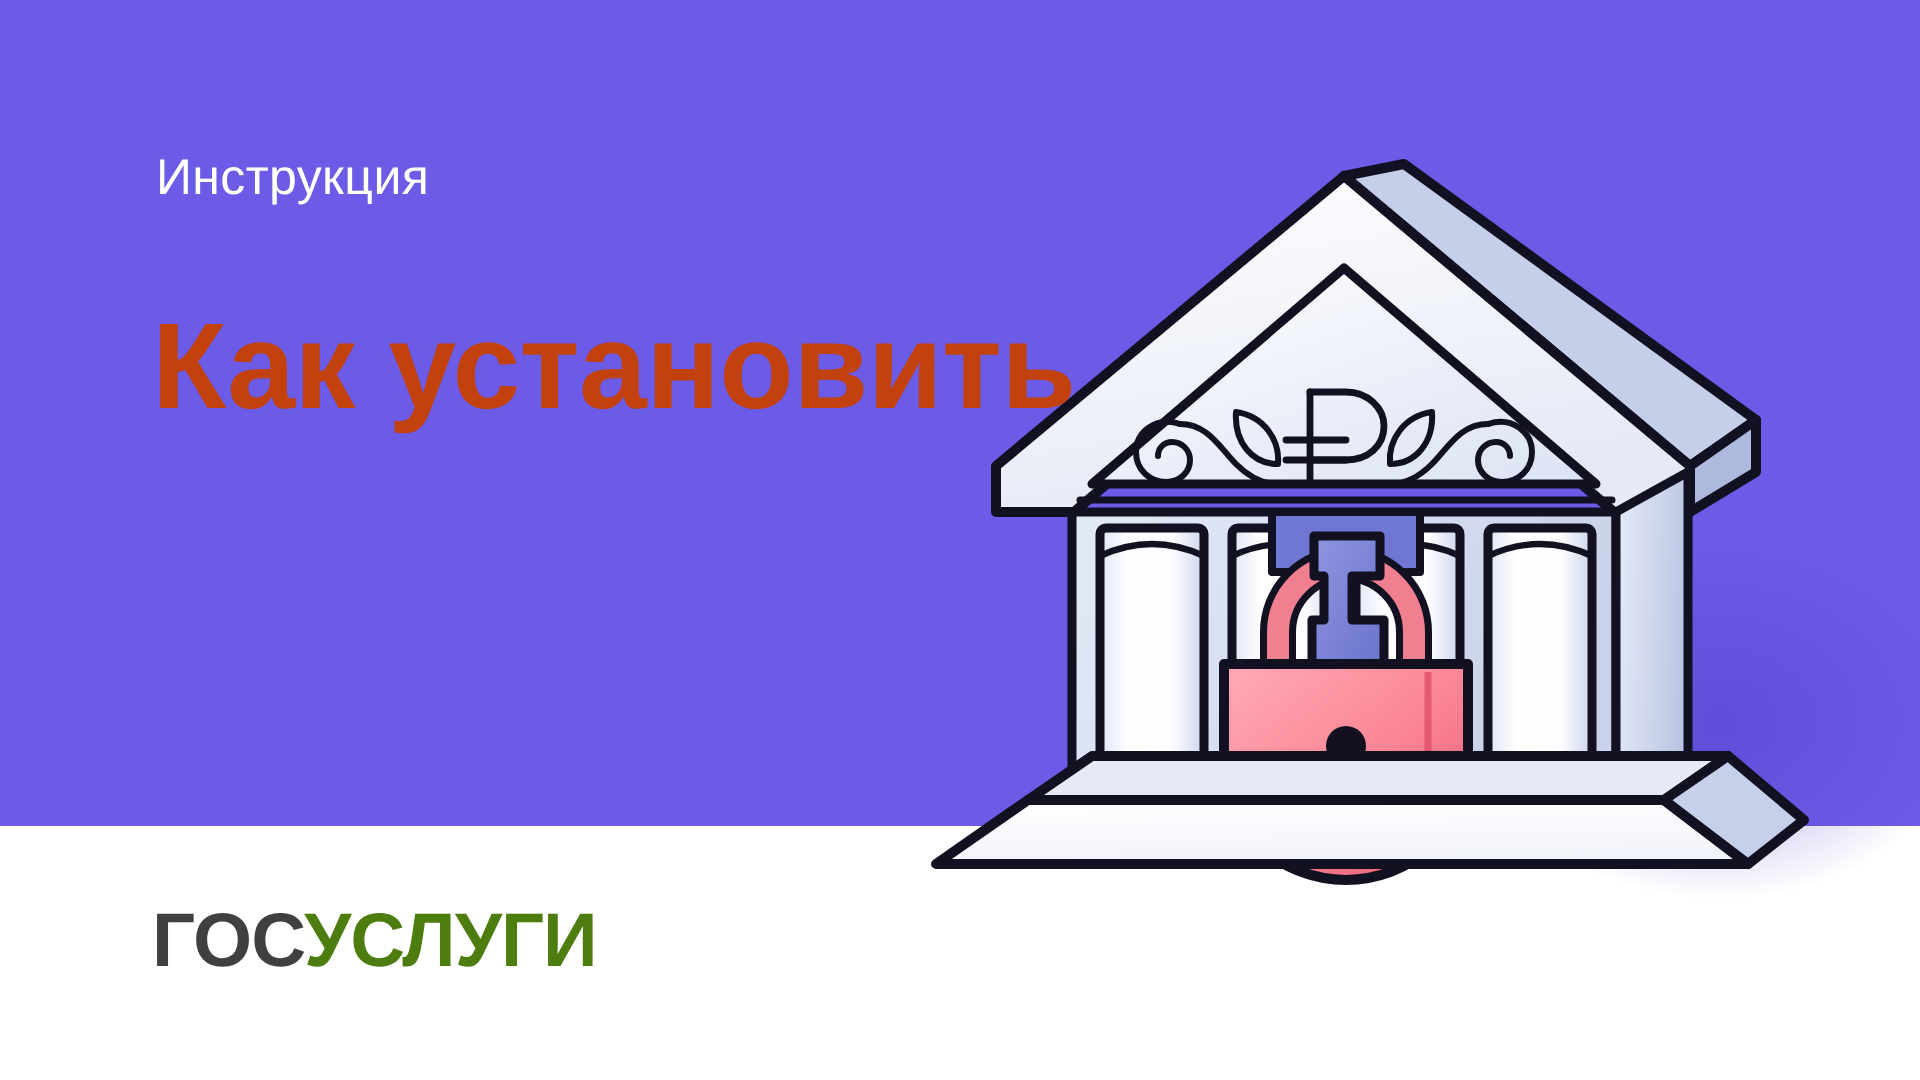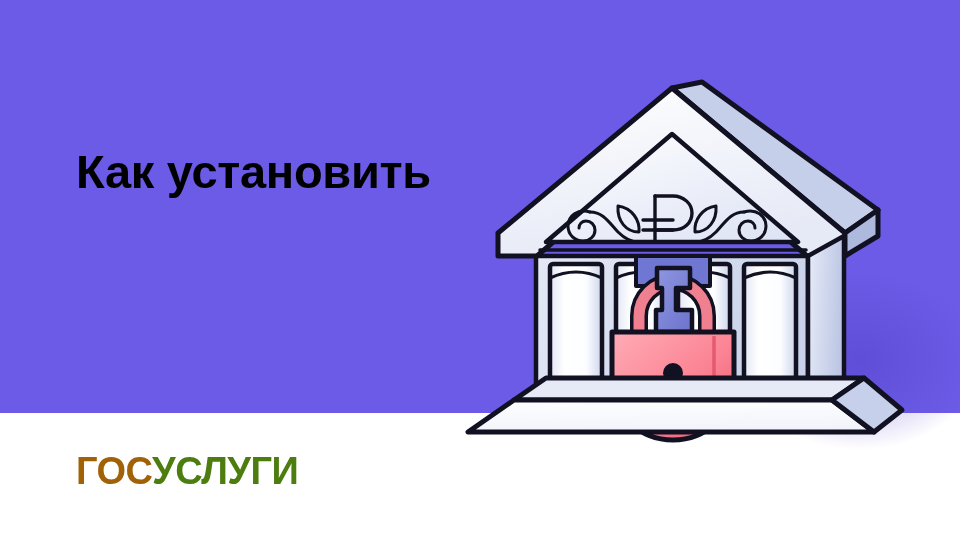--- a/index.html
+++ b/index.html
@@ -46,45 +46,45 @@
     font-size: 25px;
     font-weight: 400;
     letter-spacing: 0.2px;
     color: #FFFFFF;
     line-height: 1.2;
     white-space: nowrap;
   }
   .headline {
     position: absolute;
     left: 76px;
-    top: 142px;
+    top: 153px;
     width: 430px;
-    font-size: 47px;
+    font-size: 61px;
     font-weight: bold;
     line-height: 60px;
     letter-spacing: -0.3px;
-    color: #000000;
+    color: #c2410c;
   }
   .headline .hl-line {
     display: block;
     white-space: nowrap;
   }
 
   
   .logo {
     position: absolute;
     left: 76px;
     top: 452px;
     font-size: 38px;
     font-weight: bold;
     letter-spacing: -0.5px;
     line-height: 1;
     white-space: nowrap;
   }
-  .logo .logo-gos { color: #a16207; }
+  .logo .logo-gos { color: #404040; }
   .logo .logo-uslugi { color: #4d7c0f; }
 
   
   .illustration {
     position: absolute;
     left: 440px;
     top: 60px;
     width: 520px;
     height: 400px;
   }
@@ -248,20 +248,21 @@
 
       <g stroke="#111122" stroke-width="5" stroke-linejoin="round">
         <path d="M 74 340 L 392 340 L 424 318 L 106 318 Z" fill="#E6EAF7"></path>
         <path d="M 28 372 L 434 372 L 392 340 L 74 340 Z" fill="url(#gBase)"></path>
         <path d="M 434 372 L 462 350 L 424 318 L 392 340 Z" fill="#C7D0EA"></path>
         <line x1="74" y1="340" x2="392" y2="340" stroke="#111122" stroke-width="4"></line>
       </g>
     </svg>
   </div>
 
+  <div class="eyebrow">Инструкция</div>
 
   <div class="headline">
     <span class="hl-line">Как установить</span>
   </div>
 
   <div class="logo">
     <span class="logo-gos">ГОС</span><span class="logo-uslugi">УСЛУГИ</span>
   </div>
 
 </div>

